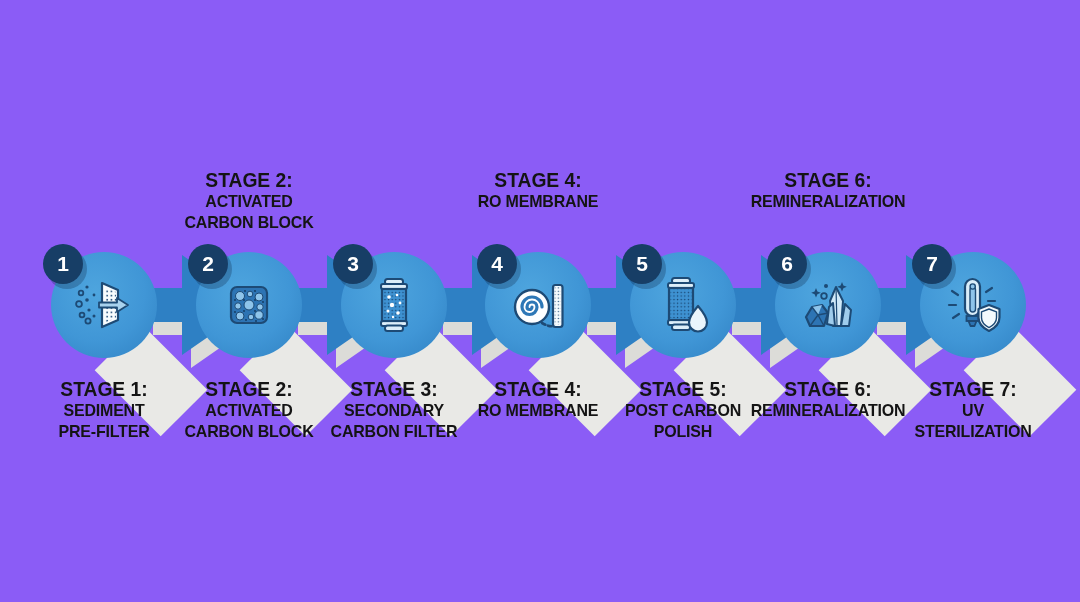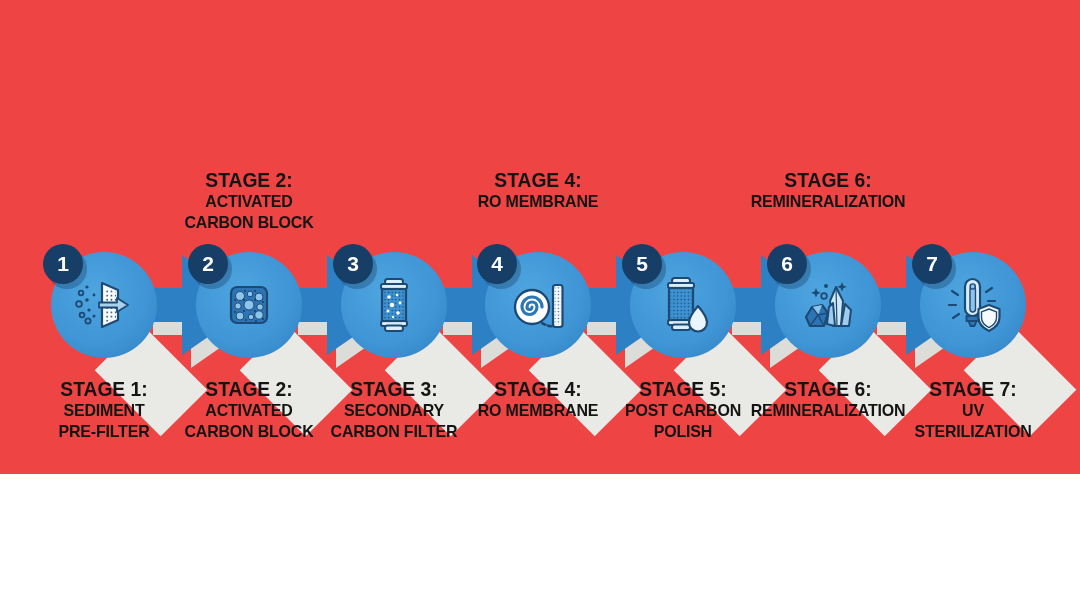--- a/index.html
+++ b/index.html
@@ -1,18 +1,18 @@
 <!DOCTYPE html>
 <html><head>
 <meta charset="utf-8">
 <title>Water Filtration Stages Diagram</title>
 <style>
   html,body{margin:0;padding:0;}
   .canvas{
-    position:relative;width:1080px;height:474px;background:#ef4444;
+    position:relative;width:1080px;height:602px;background:#8b5cf6;
     overflow:hidden;font-family:"Liberation Sans",sans-serif;
   }
   .fx-layer{position:absolute;left:0;top:0;z-index:1;}
   .stage-circle{
     position:absolute;top:252px;width:106px;height:106px;border-radius:50%;
     background:radial-gradient(circle at 42% 38%, #4ea5de 0%, #4096d6 55%, #3588c9 85%, #2f7fc0 100%);
     z-index:2;
   }
   .stage-badge{
     position:absolute;top:244px;width:40px;height:40px;border-radius:50%;

